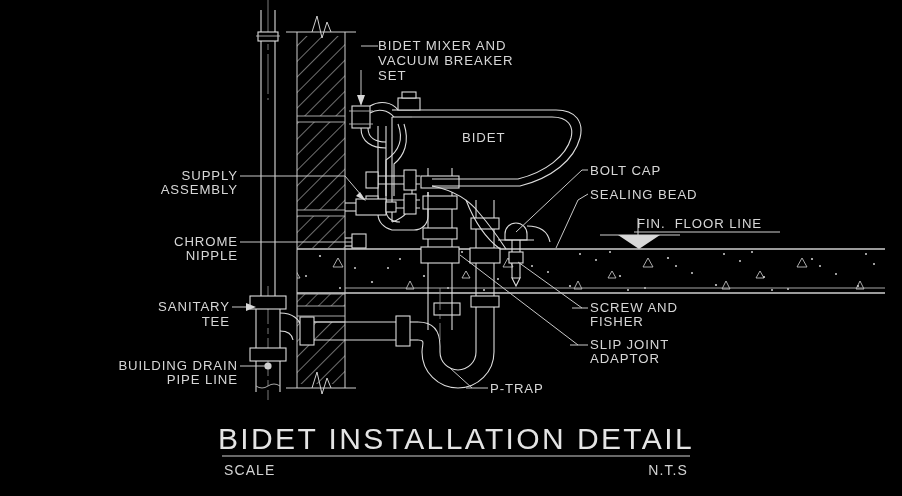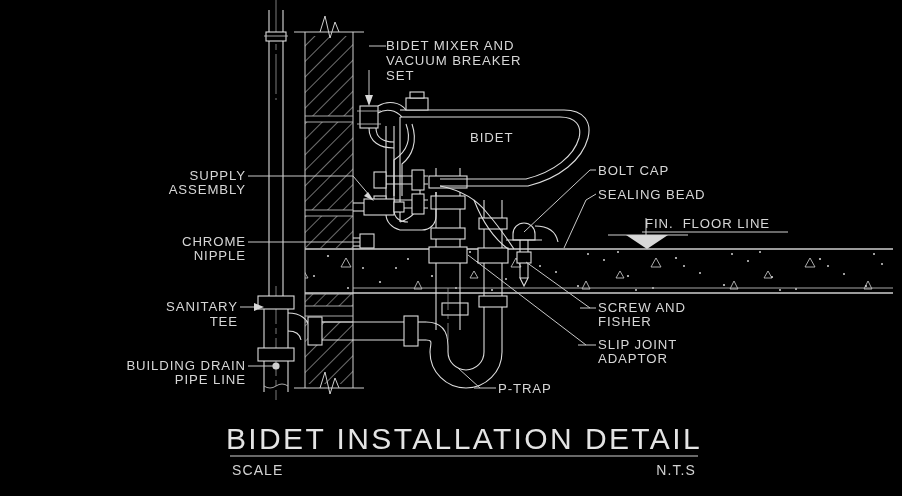--- a/index.html
+++ b/index.html
@@ -3,21 +3,21 @@
 <meta charset="utf-8">
 <title>Bidet Installation Detail</title>
 <style>
   html,body{margin:0;padding:0;background:#000;}
   body{
     width:902px;height:496px;overflow:hidden;
     font-family:"Liberation Sans","DejaVu Sans",sans-serif;
     background:#000;color:#d8d8d8;
     position:relative;
   }
-  #cad-root{position:absolute;inset:0;width:766px;height:496px;margin-left:8px;}
+  #cad-root{position:absolute;inset:0;width:766px;height:496px;}
   svg{display:block;}
   .lbl{
     font-family:"Liberation Sans","DejaVu Sans",sans-serif;
     fill:#d6d6d6;
     font-size:13.2px;
     letter-spacing:0.9px;
     white-space:pre;
   }
   .lbl-r{text-anchor:end;}
   .lbl-l{text-anchor:start;}

